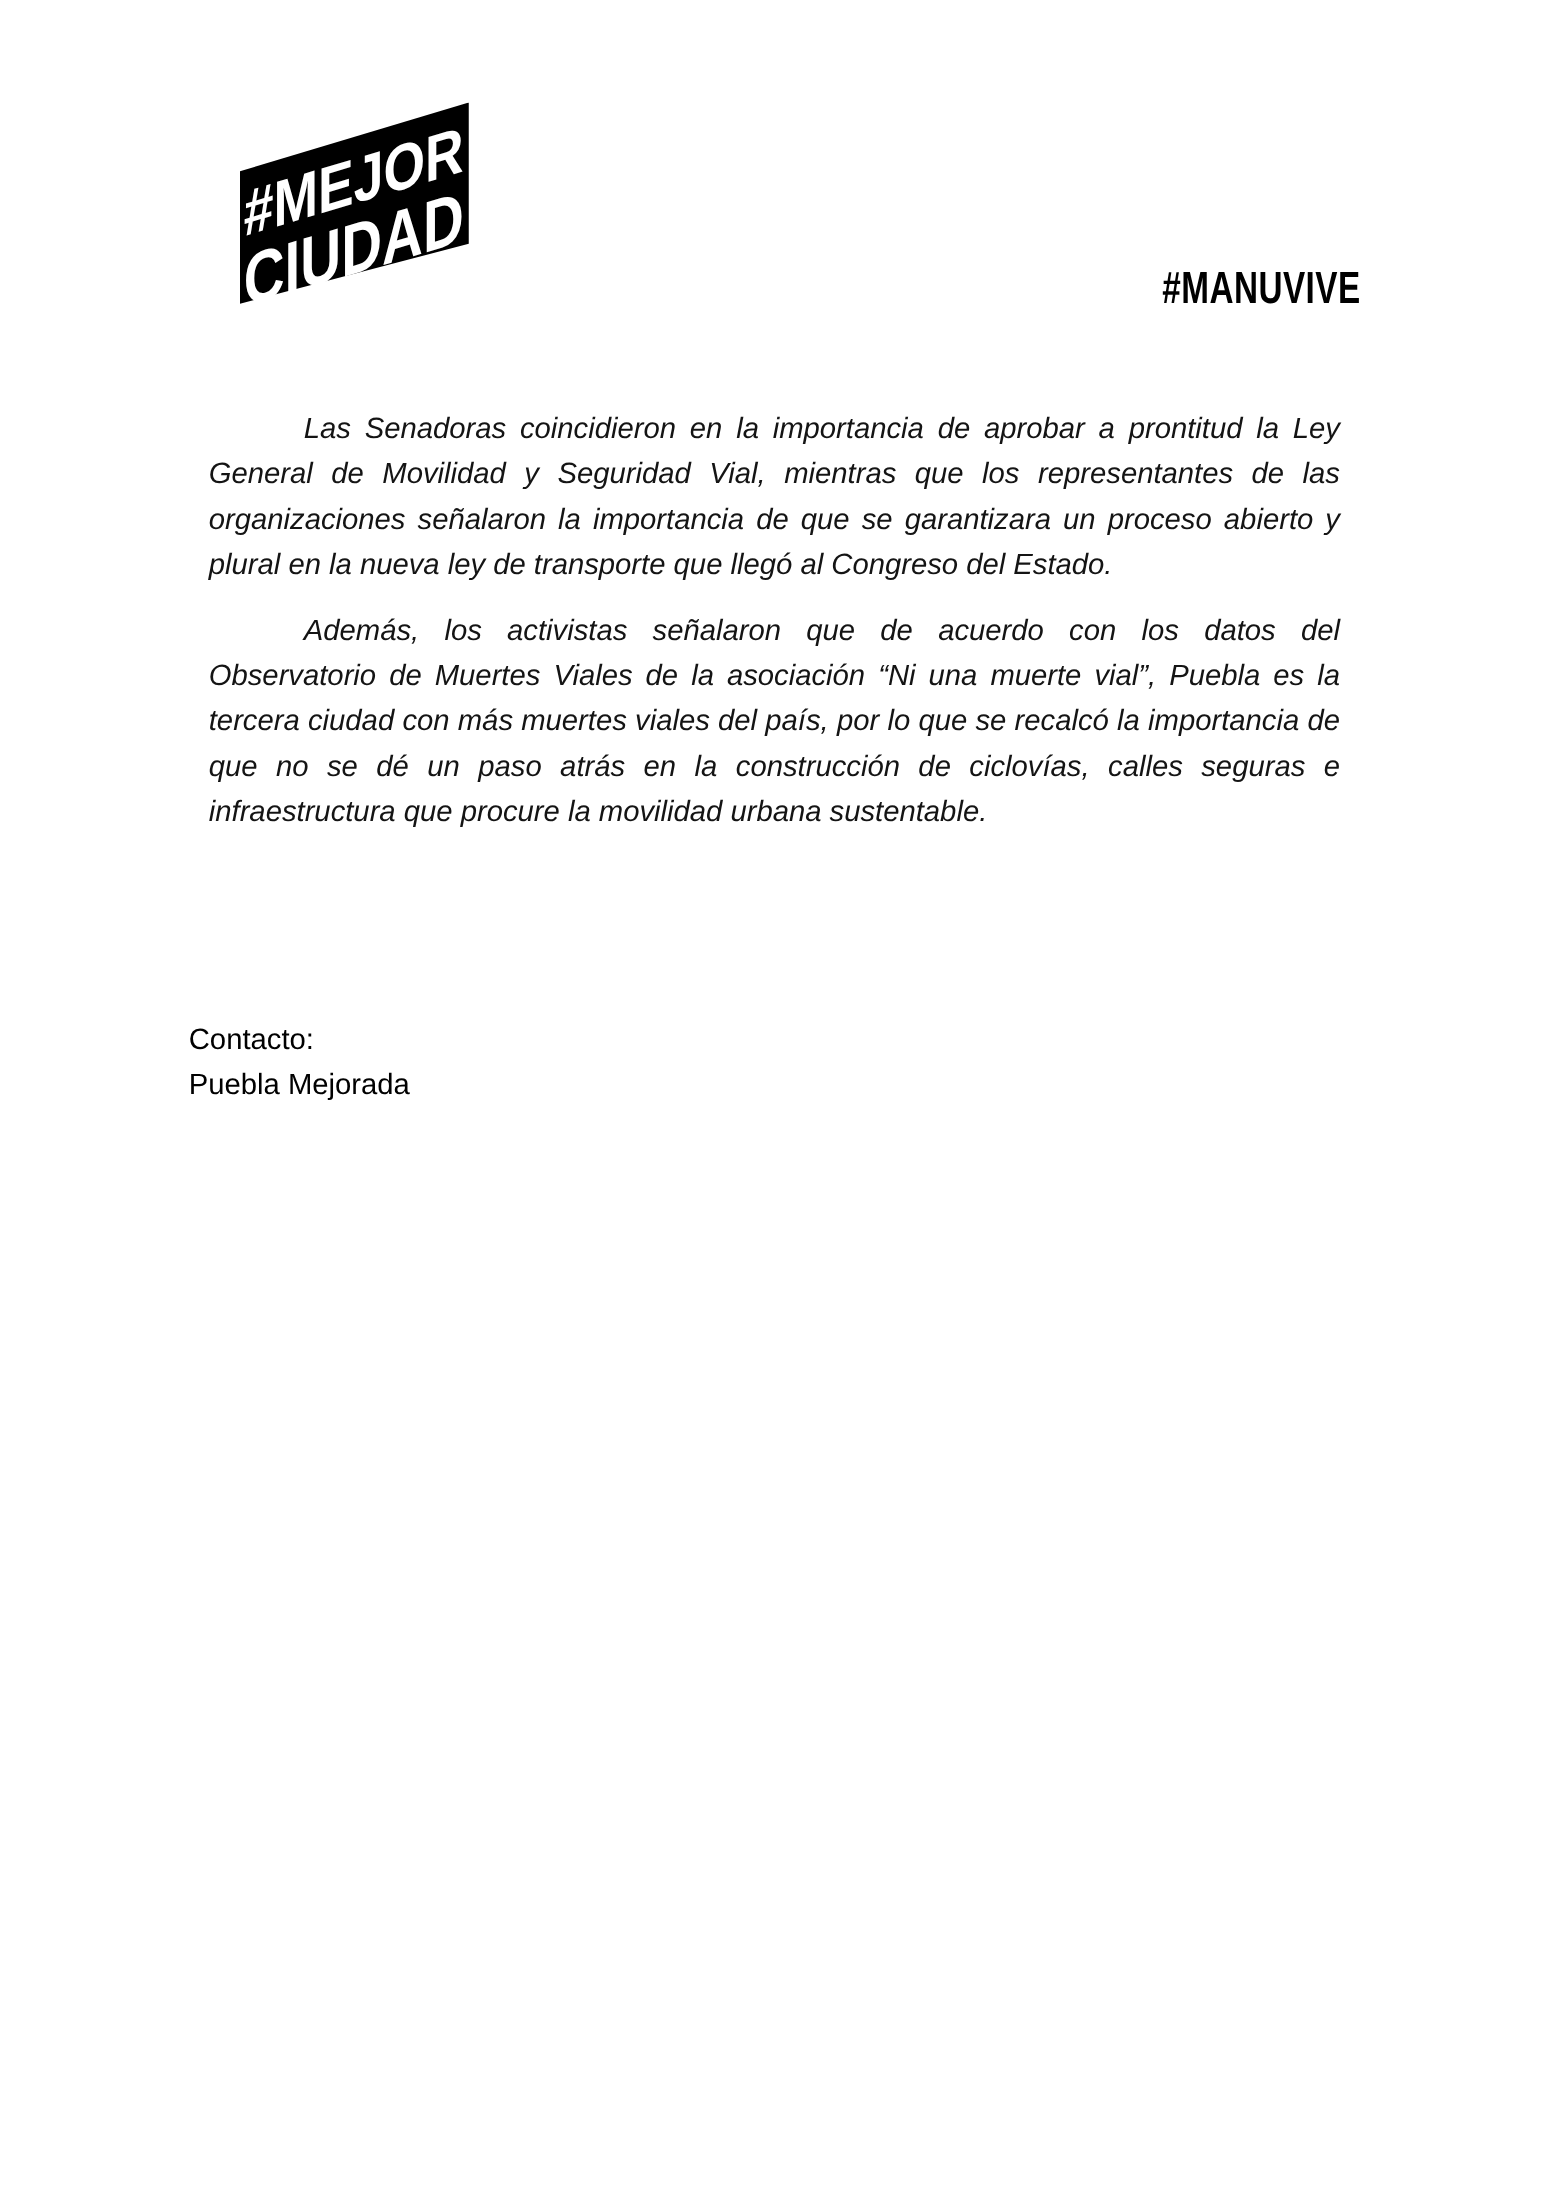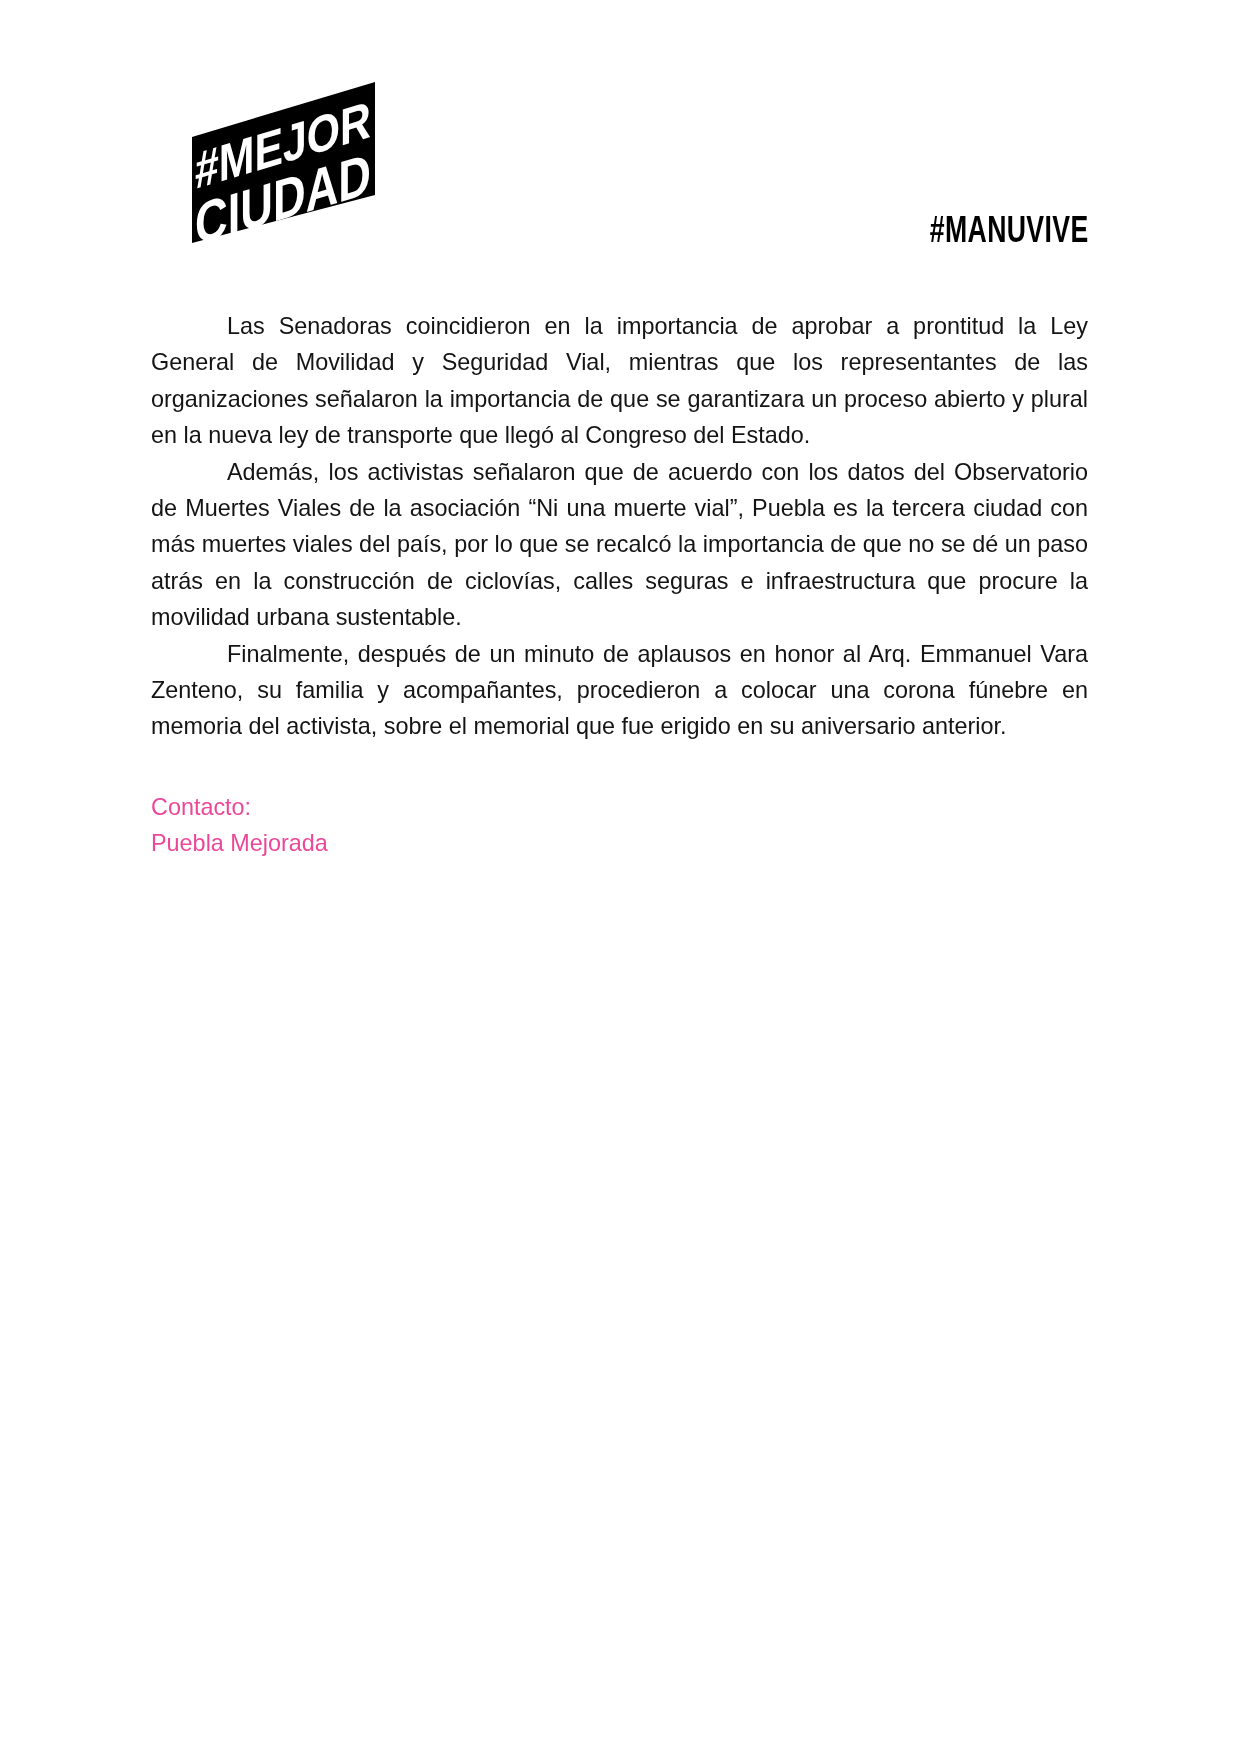--- a/index.html
+++ b/index.html
@@ -43,32 +43,33 @@
       position: absolute;
       left: 151px;
       top: 308px;
       width: 937px;
       font-family: "Liberation Sans", sans-serif;
       font-size: 23.4px;
       line-height: 36.4px;
       color: #141414;
     }
     .body-text p {
-      margin: 0;
+      margin: 16px;
       text-align: justify;
       text-indent: 76px;
+      font-style: italic;
     }
     .contact {
       position: absolute;
       left: 151px;
-      top: 789px;
+      top: 813px;
       font-family: "Liberation Sans", sans-serif;
       font-size: 23.4px;
       line-height: 36.4px;
-      color: #ec4899;
+      color: #000000;
     }
     .contact div {
       white-space: nowrap;
     }
   </style>
 </head>
 <body>
 
 <div class="logo">
   <svg width="184" height="162" viewBox="0 0 184 162" xmlns="http://www.w3.org/2000/svg">
@@ -78,19 +79,18 @@
       <text x="3" y="164" fill="#ffffff" font-family="Liberation Sans, sans-serif" font-weight="bold" font-size="58" textLength="176" lengthAdjust="spacingAndGlyphs">CIUDAD</text>
     </g>
   </svg>
 </div>
 
 <div class="hashtag">#MANUVIVE</div>
 
 <div class="body-text">
   <p>Las Senadoras coincidieron en la importancia de aprobar a prontitud la Ley General de Movilidad y Seguridad Vial, mientras que los representantes de las organizaciones señalaron la importancia de que se garantizara un proceso abierto y plural en la nueva ley de transporte que llegó al Congreso del Estado.</p>
   <p>Además, los activistas señalaron que de acuerdo con los datos del Observatorio de Muertes Viales de la asociación “Ni una muerte vial”, Puebla es la tercera ciudad con más muertes viales del país, por lo que se recalcó la importancia de que no se dé un paso atrás en la construcción de ciclovías, calles seguras e infraestructura que procure la movilidad urbana sustentable.</p>
-  <p>Finalmente, después de un minuto de aplausos en honor al Arq. Emmanuel Vara Zenteno, su familia y acompañantes, procedieron a colocar una corona fúnebre en memoria del activista, sobre el memorial que fue erigido en su aniversario anterior.</p>
 </div>
 
 <div class="contact">
   <div>Contacto:</div>
   <div>Puebla Mejorada</div>
 </div>
 
 </body></html>

